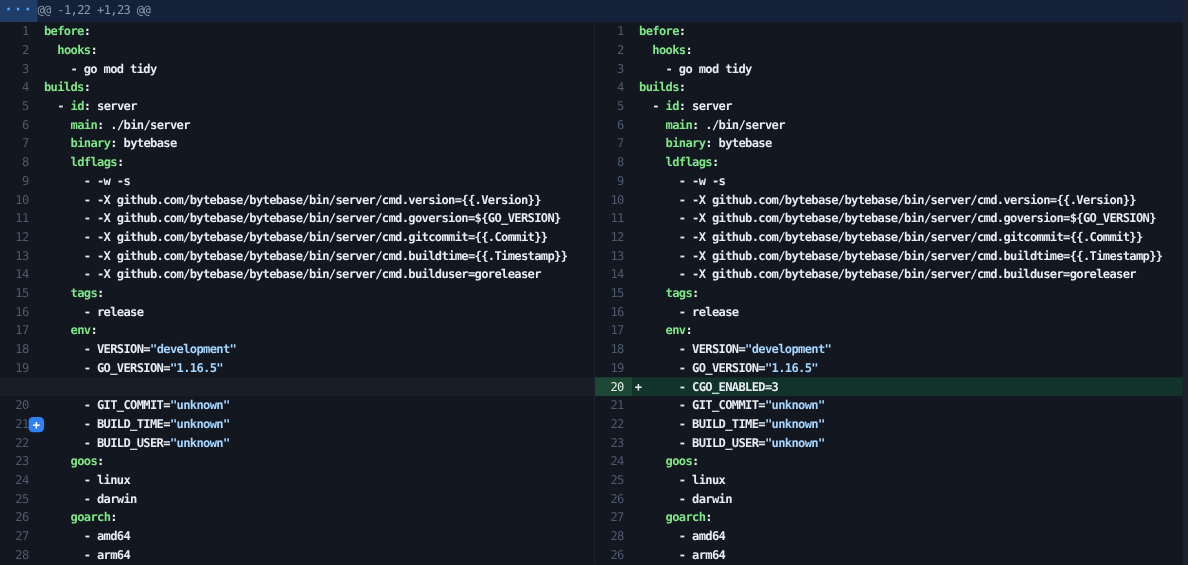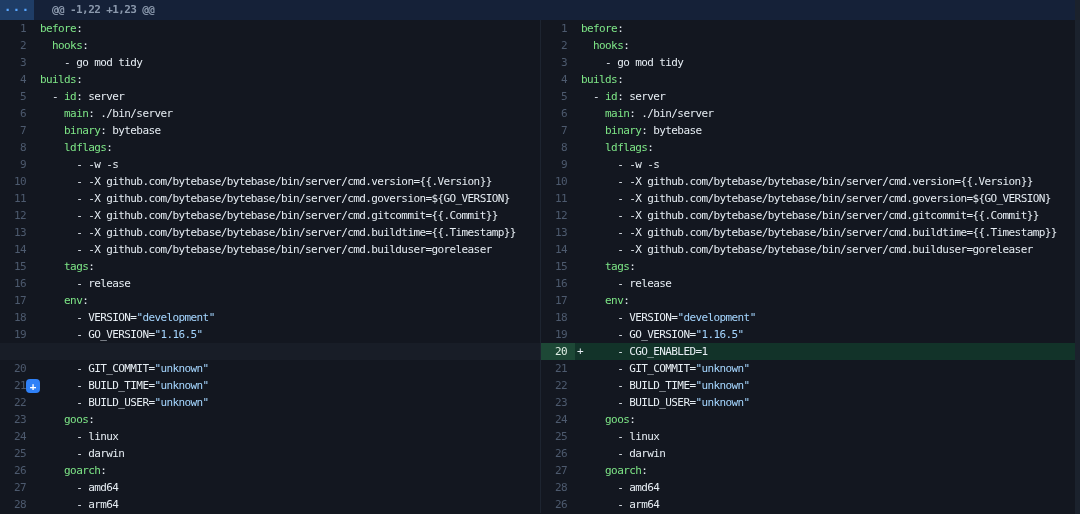--- a/index.html
+++ b/index.html
@@ -18,31 +18,31 @@
   }
   .diff{position:relative;width:1080px;height:514px;}
   .hunk-row{display:flex;height:20px;background:var(--header-bg);align-items:stretch;}
   .expander{
     width:34px;height:20px;flex:0 0 34px;border:none;padding:0;cursor:pointer;
     background:var(--expander-bg);color:var(--expander-dots);
     font-family:inherit;font-size:13px;font-weight:bold;letter-spacing:1px;line-height:18px;text-align:center;
   }
   .hunk-text{
     color:var(--hunk-text);font-size:11px;letter-spacing:-0.6px;line-height:20px;
-    padding-left:18px;white-space:pre;font-weight:bold;
+    padding-left:0;white-space:pre;
   }
   .panes{display:flex;}
   .pane{width:540px;flex:0 0 540px;}
   .pane.right{border-left:1px solid var(--pane-divider);}
   .row{display:flex;height:17px;line-height:17px;font-size:11px;letter-spacing:-0.6px;position:relative;}
   .gutter{
     flex:0 0 34px;width:34px;text-align:right;padding-right:8px;
     color:var(--line-number);user-select:none;
   }
-  .code{flex:1;white-space:pre;color:var(--plain);position:relative;padding-left:6px;overflow:hidden;}
+  .code{flex:1;white-space:pre;color:var(--plain);position:relative;padding-left:6px;overflow:hidden;font-weight:bold;}
   .row.filler{background:var(--filler-bg);}
   .row.added .code{background:var(--added-code-bg);}
   .row.added .gutter{background:var(--added-gutter-bg);color:var(--added-number);}
   .sign{position:absolute;left:2px;top:0;color:var(--plain);}
   .seg-key{color:var(--key);}
   .seg-plain{color:var(--plain);}
   .seg-str{color:var(--string);}
   .comment-btn{
     position:absolute;left:26px;top:2px;width:14px;height:14px;z-index:2;
     background:var(--comment-button-bg);border:none;border-radius:4px;padding:0;cursor:pointer;
@@ -252,21 +252,21 @@
         <div class="row">
           <span class="gutter">18</span>
           <div class="code"><span class="seg-plain">      - VERSION=</span><span class="seg-str">"development"</span></div>
         </div>
         <div class="row">
           <span class="gutter">19</span>
           <div class="code"><span class="seg-plain">      - GO_VERSION=</span><span class="seg-str">"1.16.5"</span></div>
         </div>
         <div class="row added">
           <span class="gutter">20</span>
-          <div class="code"><span class="sign">+</span><span class="seg-plain">      - CGO_ENABLED=1</span></div>
+          <div class="code"><span class="sign">+</span><span class="seg-plain">      - CGO_ENABLED=3</span></div>
         </div>
         <div class="row">
           <span class="gutter">21</span>
           <div class="code"><span class="seg-plain">      - GIT_COMMIT=</span><span class="seg-str">"unknown"</span></div>
         </div>
         <div class="row">
           <span class="gutter">22</span>
           <div class="code"><span class="seg-plain">      - BUILD_TIME=</span><span class="seg-str">"unknown"</span></div>
         </div>
         <div class="row">

